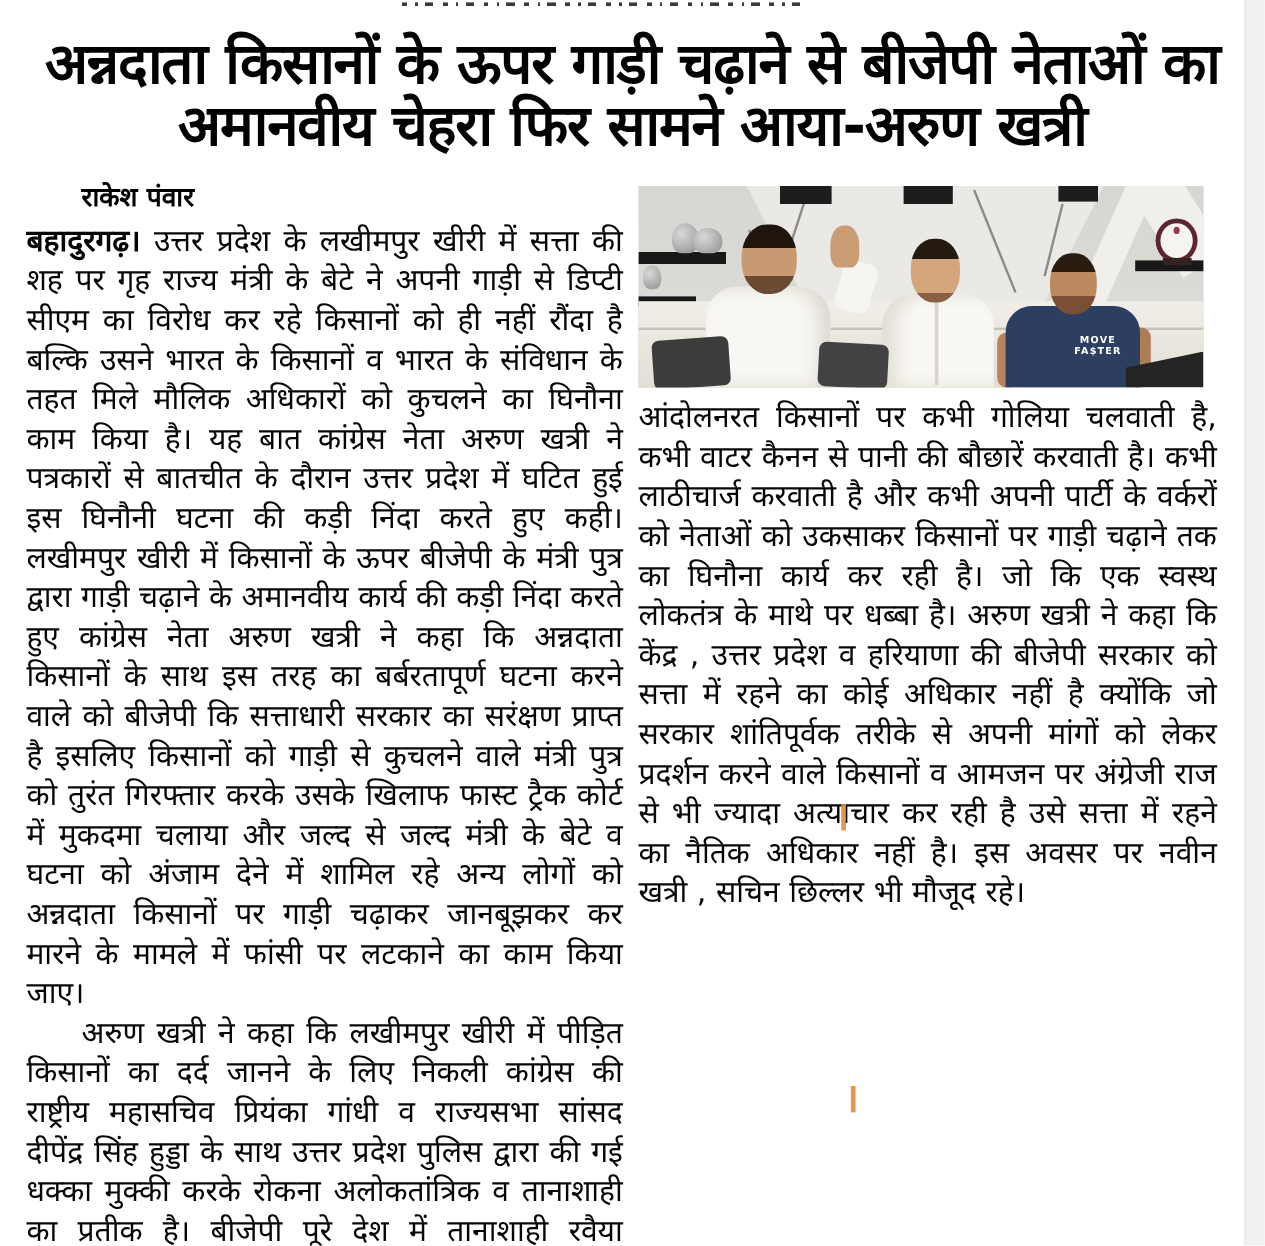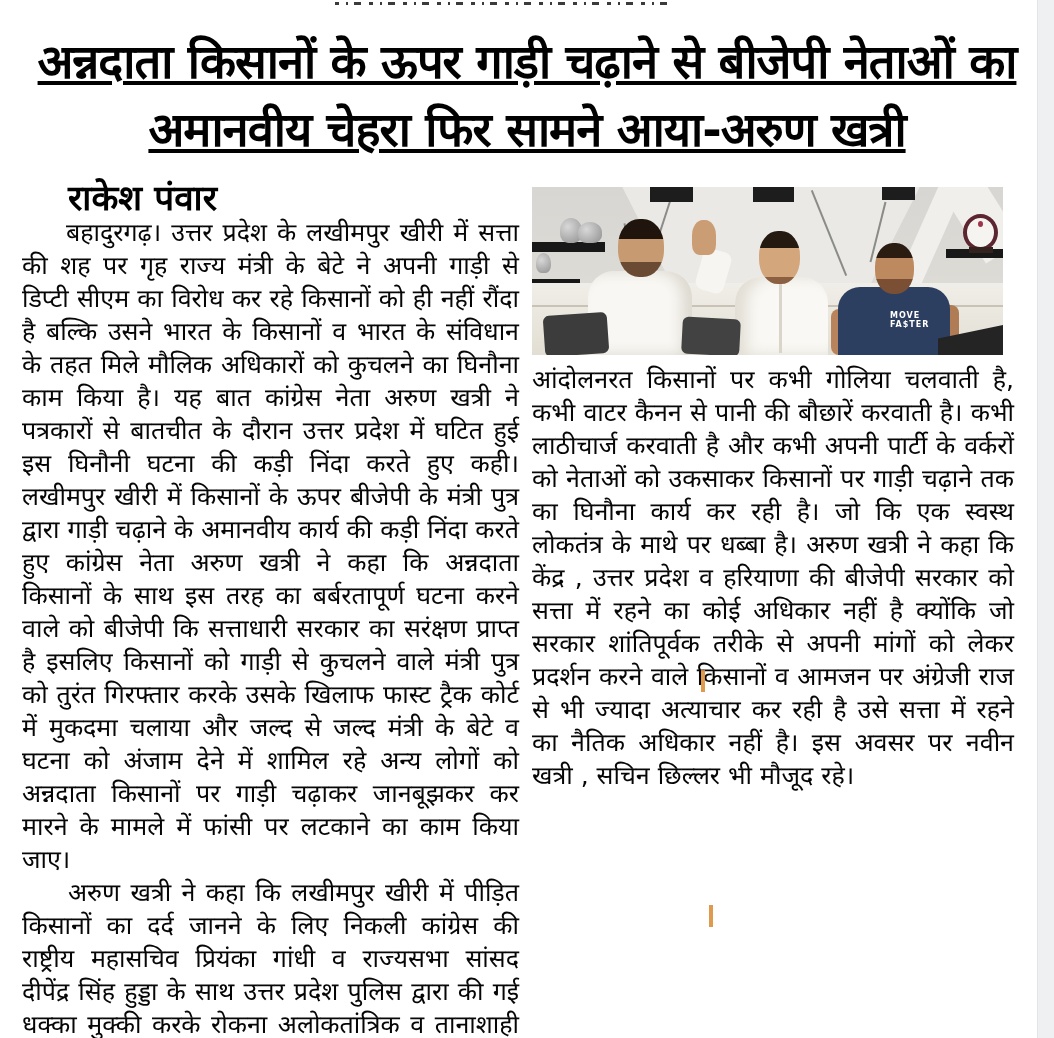--- a/index.html
+++ b/index.html
@@ -23,48 +23,47 @@
     height:3px; margin-top:2px;
     background:repeating-linear-gradient(90deg,
       #1a1a1a 0 4px, transparent 4px 11px,
       #1a1a1a 11px 13px, transparent 13px 19px,
       #1a1a1a 19px 26px, transparent 26px 34px);
   }
   .headline {
     margin:28px 14px 16px 14px;
     text-align:center;
     font-size:47px;
-    line-height:68px;
+    line-height:52px;
     font-weight:bold;
     letter-spacing:-1px;
     color:#010101;
-    text-decoration:underline;
   }
   .columns {
     display:flex;
     padding:0 20px 0 22px;
     gap:13px;
   }
   .col { text-align:justify; }
   .col-left  { width:497px; }
   .col-right { width:482px; }
   .body-text {
     font-size:25px;
     line-height:33px;
     text-align:justify;
     color:#060606;
   }
   .indent { text-indent:46px; }
   .byline {
     font-weight:bold;
-    font-size:35px;
+    font-size:22px;
     line-height:36px;
     text-indent:46px;
   }
-  .lead-bold { font-weight:normal;margin-left:44px; }
+  .lead-bold { font-weight:bold; }
 
   
   .photo {
     position:relative;
     width:471px; height:168px;
     margin:7px 0 8px 0;
     overflow:hidden;
     background:linear-gradient(#d7d6d2, #dcdbd6 60%, #d2d0ca);
   }
   .photo div { position:absolute; }
@@ -117,21 +116,21 @@
     box-shadow:inset 12px 0 14px #e2ded5; }
   .m2-placket { left:247px; top:96px; width:3px; height:70px; background:#d9d5cb; }
   .m2-head { left:227px; top:44px; width:41px; height:53px; border-radius:46%;
     background:linear-gradient(#241a10 0 32%, #d3a67c 32% 86%, #8a5f42 86%); }
   .m3-arm-l { left:299px; top:122px; width:19px; height:46px; background:#b9835c; border-radius:8px; }
   .m3-arm-r { left:407px; top:118px; width:20px; height:50px; background:#b07c55; border-radius:8px; }
   .m3-body { left:306px; top:100px; width:112px; height:68px; background:#2d3f60;
     border-radius:22px 22px 0 0; }
   .m3-head { left:343px; top:56px; width:39px; height:51px; border-radius:46%;
     background:linear-gradient(#2a1c10 0 30%, #bd8a5f 30% 70%, #7a4f33 70%); }
-  .tshirt-print { left:358px; top:124px; width:50px; 
+  .tshirt-print { left:358px; top:124px; width:50px; text-align:center;
     color:#ffffff; font-size:8px; line-height:9px; font-weight:bold; letter-spacing:1px; }
 
   
   .artifact { position:absolute; width:4px; height:22px; background:#dd8f3d; opacity:.9; }
   .a1 { left:701px; top:670px; }
   .a2 { left:709px; top:905px; }
 </style>
 </head>
 <body>
 

